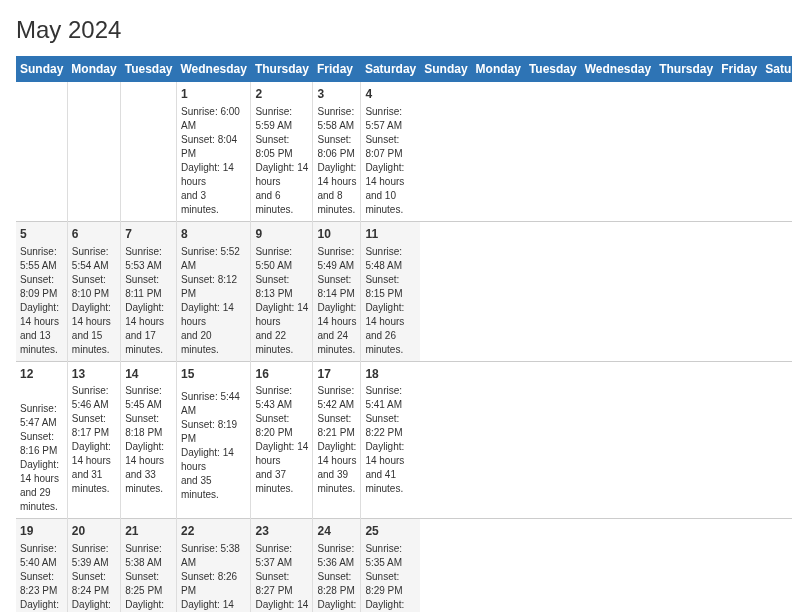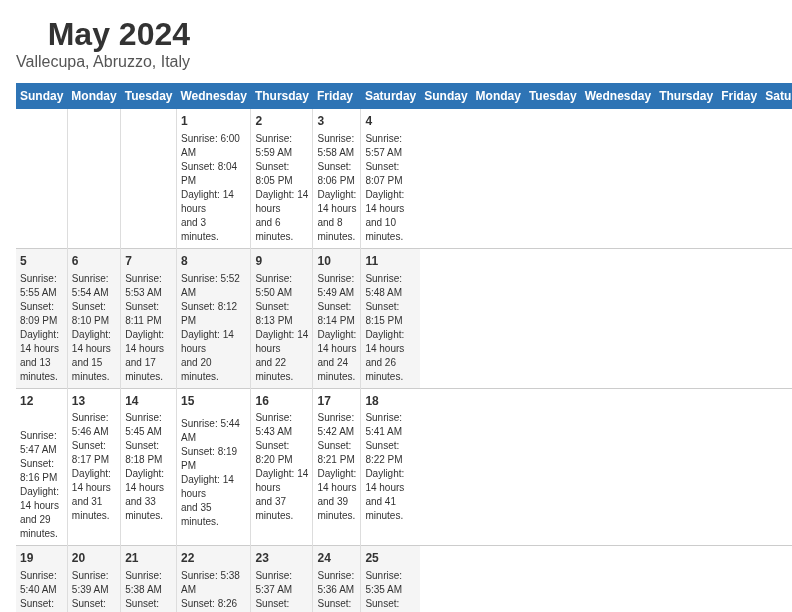--- a/index.html
+++ b/index.html
@@ -29,22 +29,22 @@
     .logo-blue { color: #1a5fa8; }
     .logo-icon {
       width: 28px;
       height: 28px;
       margin-left: 2px;
     }
     .title-block {
       text-align: right;
     }
     .main-title {
-      font-size: 32px;
-      font-weight: bold;
+      font-size: 24px;
+      font-weight: normal;
       color: #333;
     }
     .subtitle {
       font-size: 16px;
       color: #555;
     }
     table {
       width: 100%;
       border-collapse: collapse;
       font-size: 11px;
@@ -86,21 +86,20 @@
       font-size: 10px;
       line-height: 1.4;
     }
   </style>
 </head>
 <body>
 
 <div class="header">
   <div class="title-block">
     <div class="main-title">May 2024</div>
-    <div class="subtitle">Vallecupa, Abruzzo, Italy</div>
   </div>
 </div>
 
 <table>
   <thead>
     <tr>
     <th>Sunday</th>
         <th>Monday</th>
         <th>Tuesday</th>
         <th>Wednesday</th>

